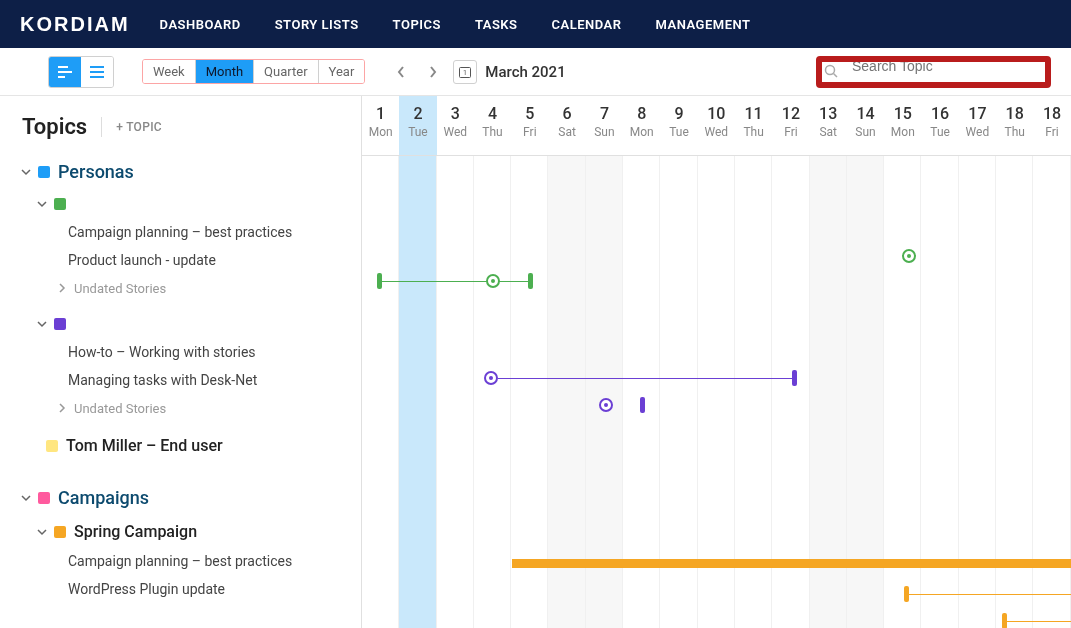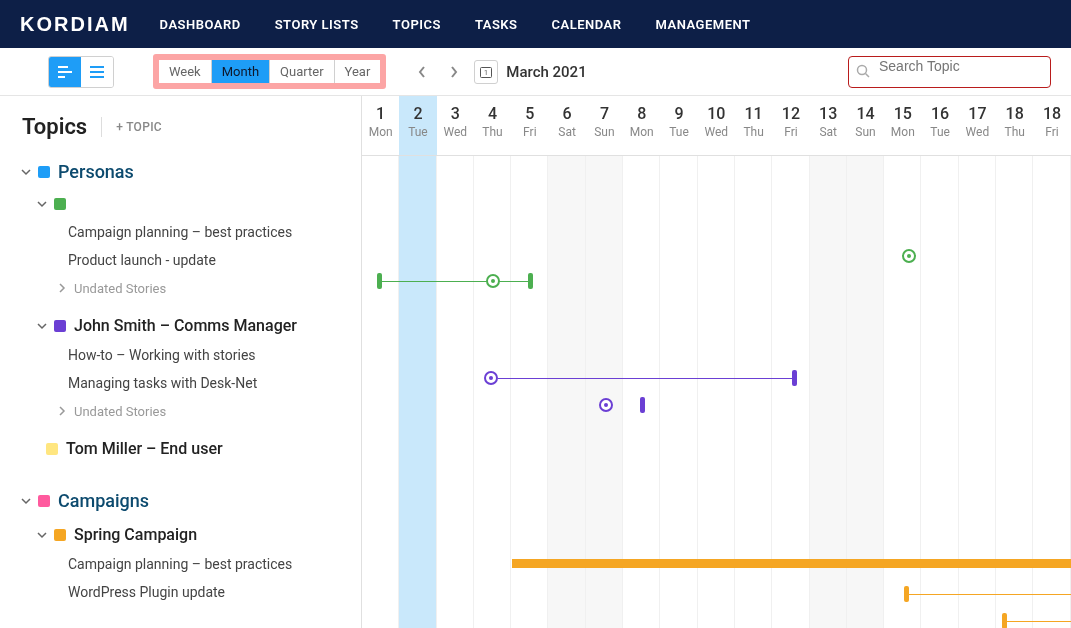--- a/index.html
+++ b/index.html
@@ -7,29 +7,29 @@
 
 .top-nav { background: #0d1f47; height: 48px; display: flex; align-items: center; padding: 0 20px; }
 .logo { color: #fff; font-weight: 700; font-size: 20px; letter-spacing: 2px; margin-right: 30px; font-family: Arial, sans-serif; }
 .nav-item { color: #fff; font-size: 13px; font-weight: 600; margin-right: 34px; cursor: pointer; letter-spacing: 0.5px; }
 
 .toolbar { background: #fff; height: 48px; display: flex; align-items: center; padding: 0 20px 0 48px; border-bottom: 1px solid #e5e5e5; position: relative; }
 .view-toggle { display: flex; border: 1px solid #d0d0d0; border-radius: 3px; overflow: hidden; margin-right: 28px; }
 .view-btn { width: 32px; height: 30px; display: flex; align-items: center; justify-content: center; cursor: pointer; background: #fff; }
 .view-btn.active { background: #1e9df7; }
 .view-btn svg { width: 18px; height: 18px; }
-.range-toggle { display: flex; border: 6px solid #fca5a5; border-radius: 3px; overflow: hidden; margin-right: 20px; margin-left: 11px; }
+.range-toggle { display: flex; border: 1px solid #fca5a5; border-radius: 3px; overflow: hidden; margin-right: 20px; }
 .range-btn { padding: 4px 10px; font-size: 13px; cursor: pointer; background: #fff; color: #666; border-right: 1px solid #d0d0d0; }
 .range-btn:last-child { border-right: none; }
 .range-btn.active { background: #1e9df7; color: #0f172a; }
 .nav-arrow { width: 24px; height: 24px; display: flex; align-items: center; justify-content: center; cursor: pointer; color: #888; margin: 0 4px; }
 .today-btn { width: 24px; height: 24px; display: flex; align-items: center; justify-content: center; cursor: pointer; color: #555; margin: 0 8px 0 4px; border: 1px solid #d0d0d0; border-radius: 3px; }
 .period-label { font-size: 15px; color: #333; font-weight: 500; }
 .search-box { margin-left: auto; position: relative; }
-.search-input { width: 203px; height: 32px; border: 1px solid #b91c1c; border-radius: 4px; padding: 0 10px 12px 30px; font-size: 14px; color: #888; }
+.search-input { width: 235px; height: 32px; border: 6px solid #b91c1c; border-radius: 4px; padding: 0 10px 12px 30px; font-size: 14px; color: #888; }
 .search-icon-wrap { position: absolute; left: 8px; top: 8px; color: #aaa; }
 
 .main { display: flex; height: 532px; }
 .sidebar { width: 362px; border-right: 1px solid #e0e0e0; overflow-y: auto; }
 .sidebar-header { display: flex; align-items: center; padding: 18px 22px 14px; }
 .sidebar-title { font-size: 22px; font-weight: 600; color: #222; }
 .divider-v { width: 1px; height: 20px; background: #ddd; margin: 0 14px; }
 .add-topic-btn { font-size: 12px; color: #888; font-weight: 500; cursor: pointer; letter-spacing: 0.3px; }
 
 .tree { padding: 0 0 20px; }
@@ -169,21 +169,20 @@
         <span>Undated Stories</span>
       </div>
 
       <div class="tree-row subgroup" style="margin-top:8px">
         <span class="chevron">
             <svg viewBox="0 0 12 12">
               <path d="M2 4 L6 8 L10 4" stroke="#666" stroke-width="1.5" fill="none"></path>
             </svg>
           </span>
         <span class="color-sq" style="background:#6b3fd4"></span>
-        <span>John Smith – Comms Manager</span>
       </div>
       <div class="tree-row leaf">
           <span>How-to – Working with stories</span>
         </div>
       <div class="tree-row leaf">
           <span>Managing tasks with Desk-Net</span>
         </div>
       <div class="tree-row undated">
         <span class="chevron">
             <svg viewBox="0 0 12 12">

